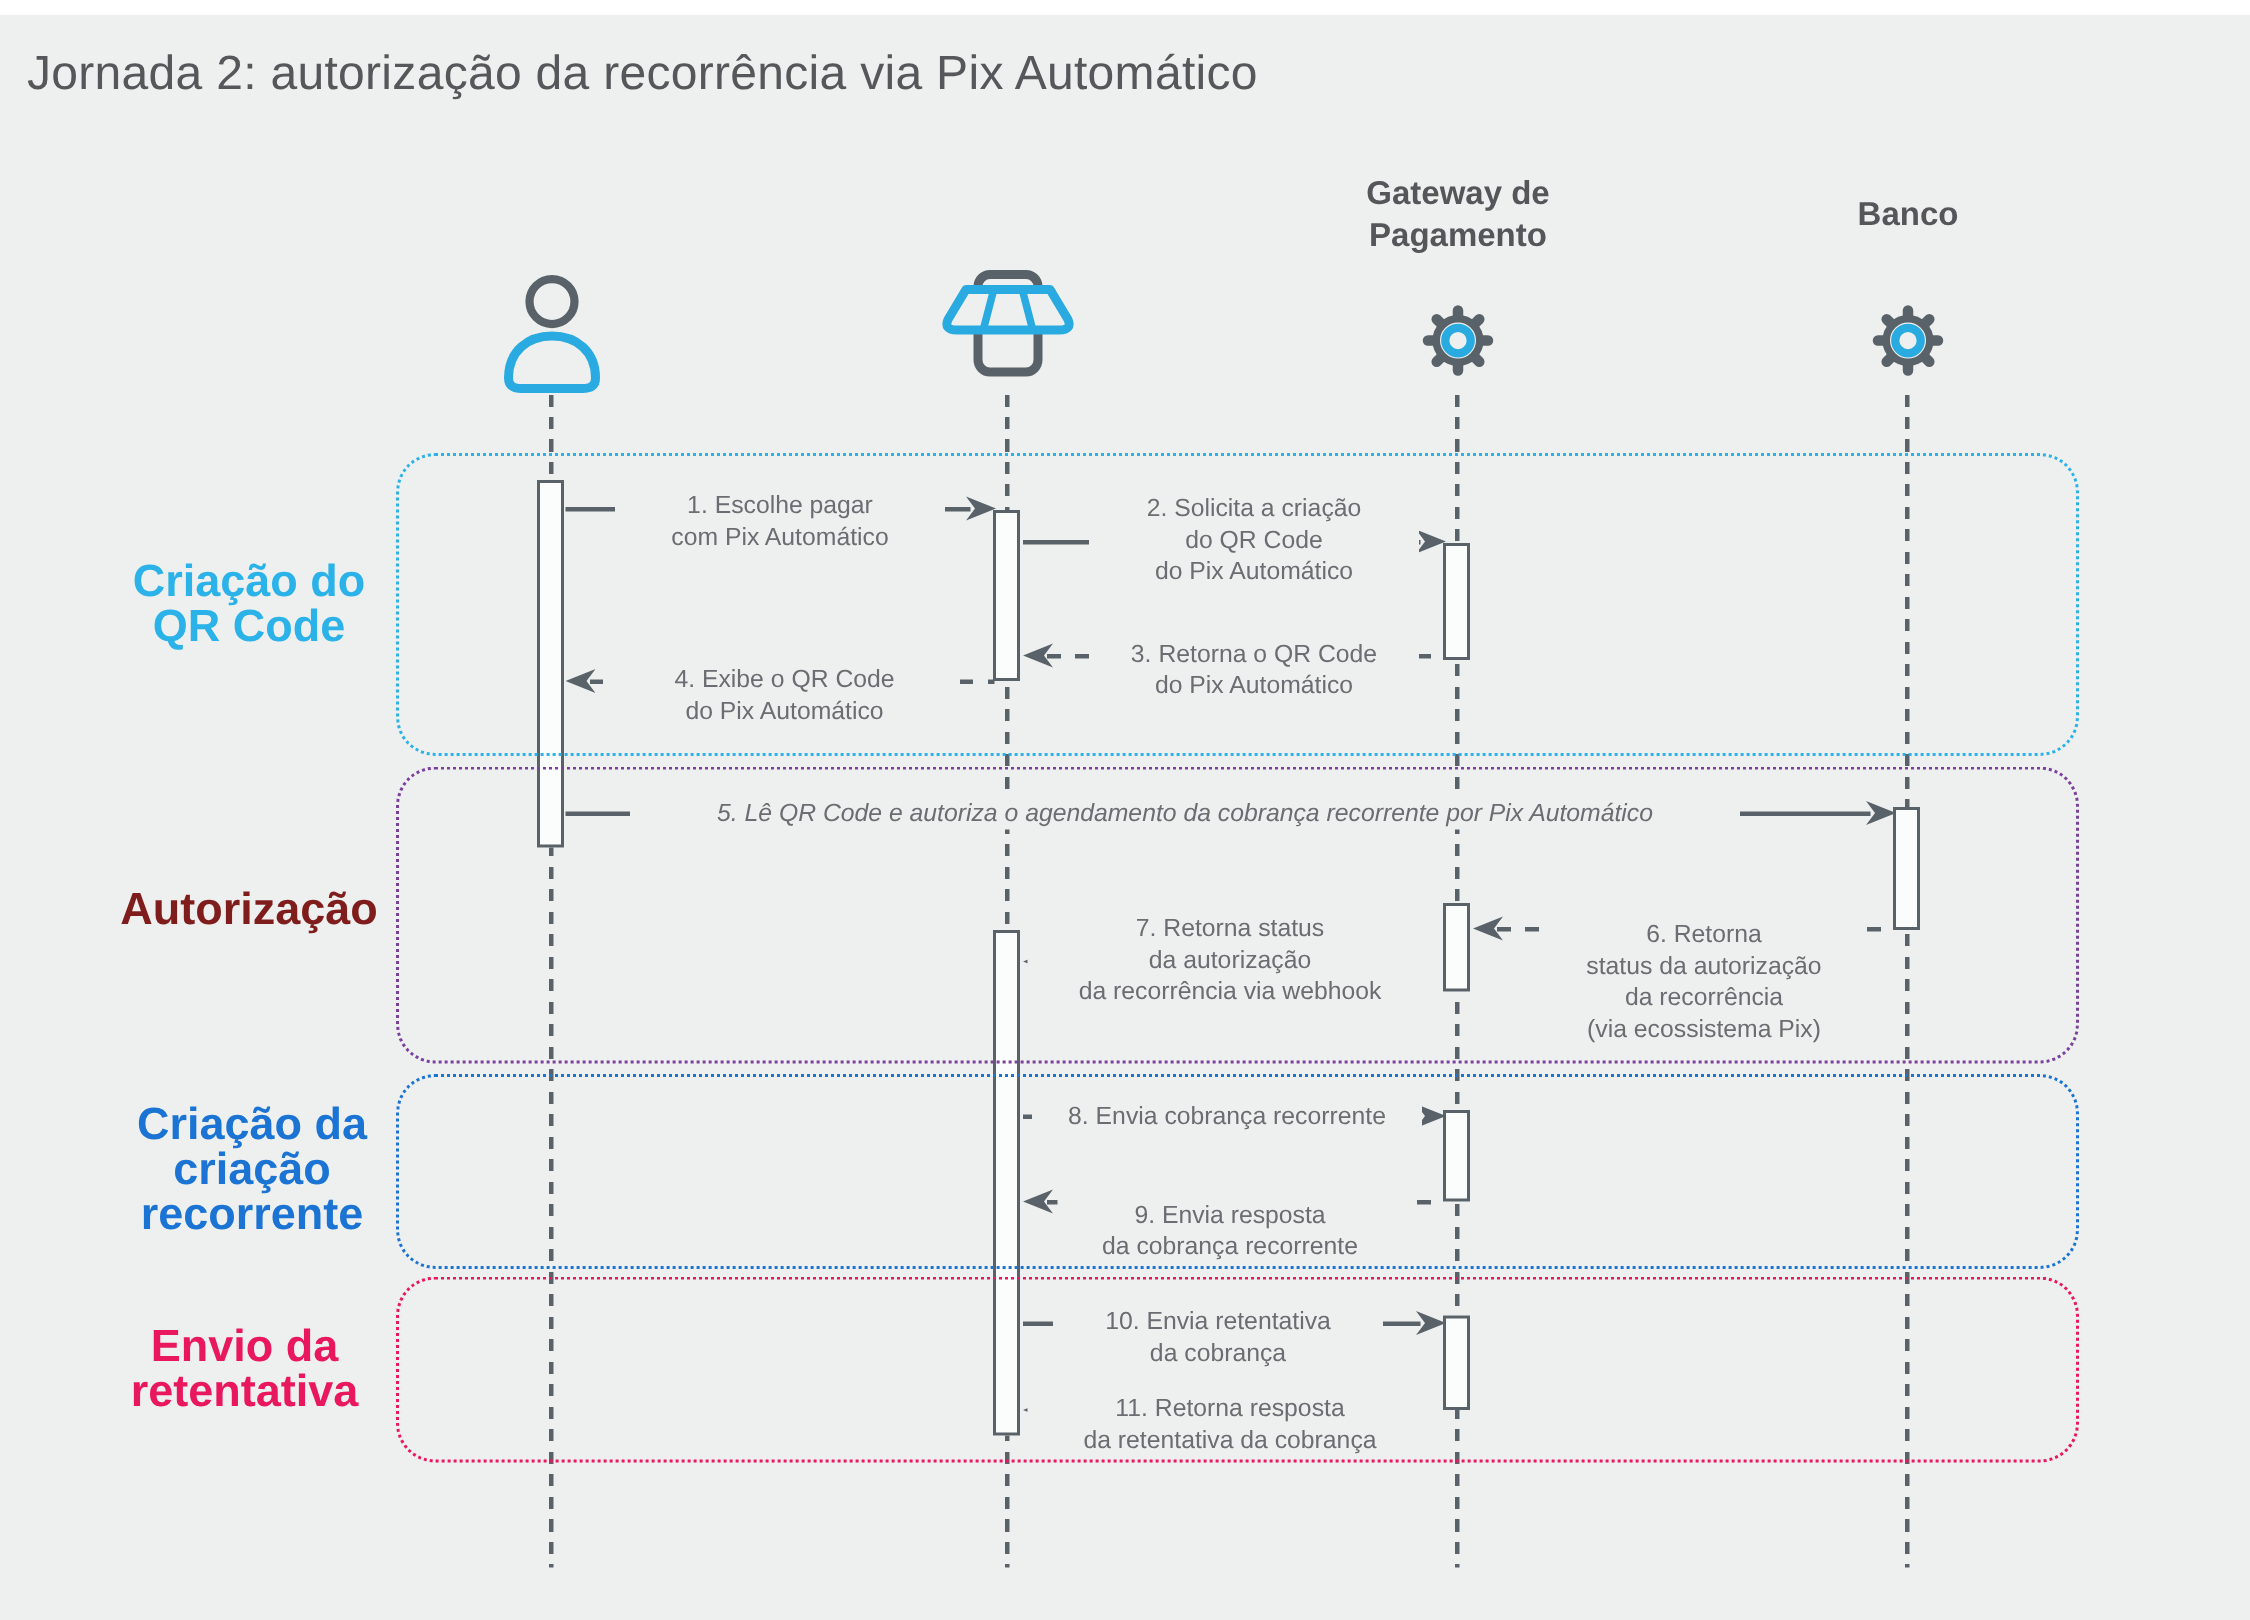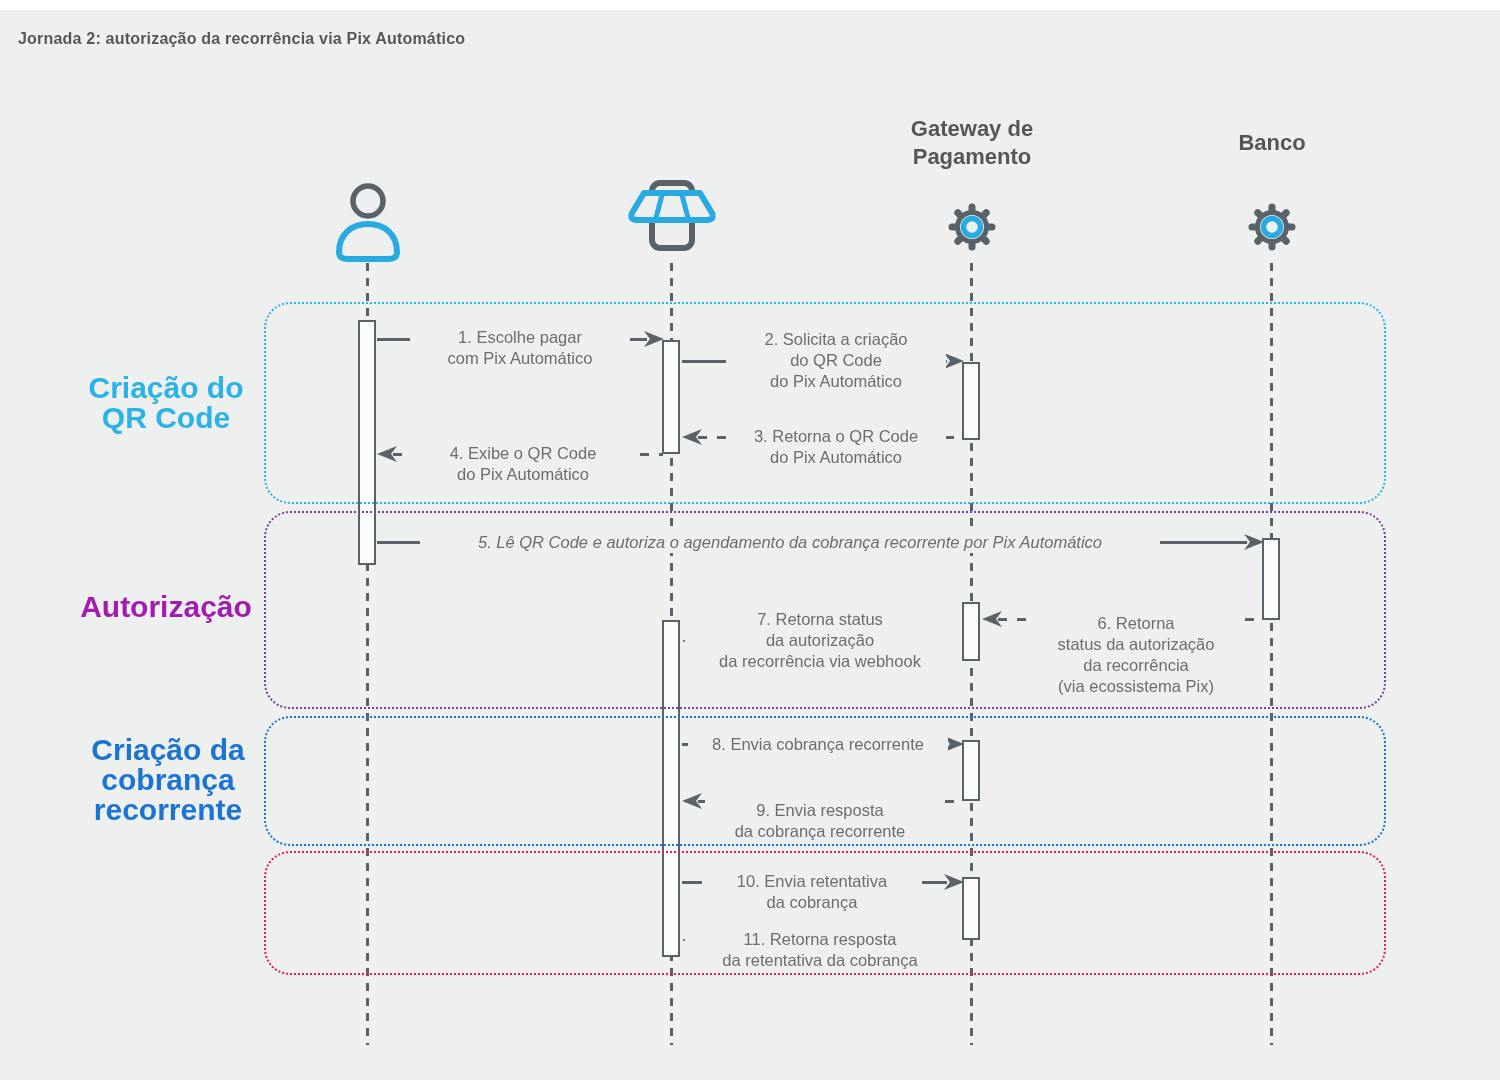--- a/index.html
+++ b/index.html
@@ -1,35 +1,35 @@
 <!DOCTYPE html>
 <html><head>
 <meta charset="utf-8">
 <style>
   html,body{margin:0;padding:0;background:#eef0ef;}
   .stage{position:relative;width:1500px;height:1080px;background:#eef0ef;overflow:hidden;
          font-family:"Liberation Sans",sans-serif;}
   .topstrip{position:absolute;left:0;top:0;width:100%;height:10px;background:#ffffff;}
-  .title{position:absolute;left:18px;top:30px;margin:0;font-size:16px;font-weight:700;
+  .title{position:absolute;left:18px;top:30px;margin:0;font-size:32px;font-weight:400;
          color:#56575a;letter-spacing:.2px;}
   .actor-label{position:absolute;top:112px;height:62px;display:flex;align-items:center;
          justify-content:center;text-align:center;font-size:22px;font-weight:700;color:#55565a;
          white-space:pre-line;line-height:28px;}
   .lifeline{position:absolute;top:263px;height:782px;width:3px;z-index:1;
          background:repeating-linear-gradient(180deg,#5a6269 0 8px,transparent 8px 15px);}
   .phase-box{position:absolute;left:264px;width:1118px;border:2.5px dotted;border-radius:26px;
          z-index:3;pointer-events:none;}
   .pb-cyan{border-color:#2bb2e8;}
   .pb-purple{border-color:#7b3f9d;}
   .pb-blue{border-color:#1b74d3;}
   .pb-red{border-color:#e8175e;}
   .phase-label{position:absolute;text-align:center;font-size:30px;font-weight:700;
          line-height:30px;white-space:pre-line;z-index:4;}
   .pl-cyan{color:#2bb2e8;}
-  .pl-purple{color:#a21caf;}
+  .pl-purple{color:#7f1d1d;}
   .pl-blue{color:#1b74d3;}
   .pl-red{color:#e8175e;}
   .bar{position:absolute;width:14px;background:#fbfcfc;border:2.5px solid #5a6269;z-index:2;}
   .msg{position:absolute;left:0;top:0;width:0;height:0;z-index:4;}
   .mline{position:absolute;height:3px;background:#5a6269;}
   .mline.dashed{background:repeating-linear-gradient(90deg,#5a6269 0 9px,transparent 9px 19px);}
   .marrow{position:absolute;width:20px;height:18px;}
   .mlabel{position:absolute;background:#eef0ef;color:#6a6d71;font-size:16.5px;line-height:21px;
          text-align:center;white-space:pre-line;z-index:5;padding:0 4px;box-sizing:border-box;}
   .icon{position:absolute;z-index:2;}
@@ -95,22 +95,24 @@
 
   <div class="phase-box pb-cyan" style="top:302px;height:198px;"></div>
   <div class="phase-box pb-purple" style="top:511px;height:194px;"></div>
   <div class="phase-box pb-blue" style="top:716px;height:126px;"></div>
   <div class="phase-box pb-red" style="top:851px;height:120px;"></div>
 
   <div class="phase-label pl-cyan" style="left:51px;top:373px;width:230px;">Criação do
 QR Code</div>
   <div class="phase-label pl-purple" style="left:51px;top:592px;width:230px;">Autorização</div>
   <div class="phase-label pl-blue" style="left:53px;top:735px;width:230px;">Criação da
-cobrança
+criação
 recorrente</div>
+  <div class="phase-label pl-red" style="left:48px;top:883px;width:230px;">Envio da
+retentativa</div>
 
   <div class="bar" style="left:358px;top:320px;height:241px;"></div>
   <div class="bar" style="left:662px;top:340px;height:110px;"></div>
   <div class="bar" style="left:962px;top:362px;height:74px;"></div>
   <div class="bar" style="left:1262px;top:538px;height:78px;"></div>
   <div class="bar" style="left:962px;top:602px;height:55px;"></div>
   <div class="bar" style="left:662px;top:620px;height:333px;"></div>
   <div class="bar" style="left:962px;top:740px;height:57px;"></div>
   <div class="bar" style="left:962px;top:877px;height:59px;"></div>
 

